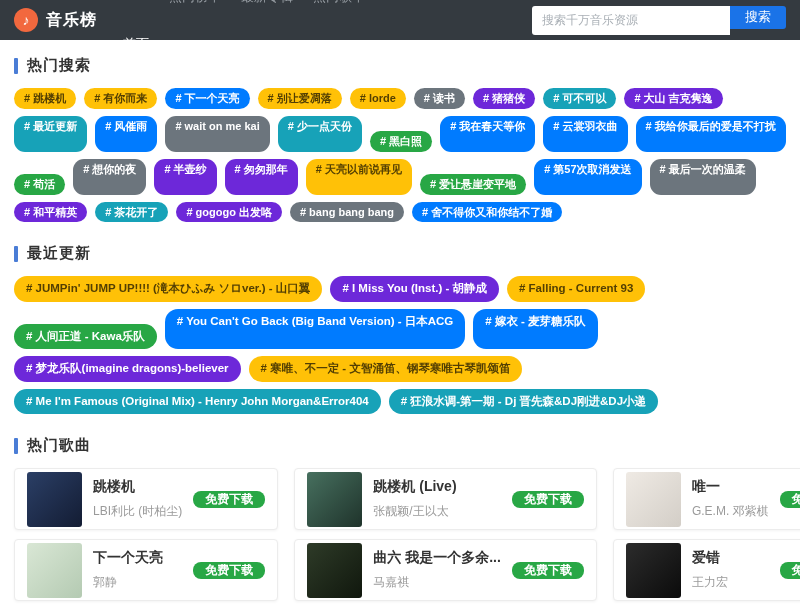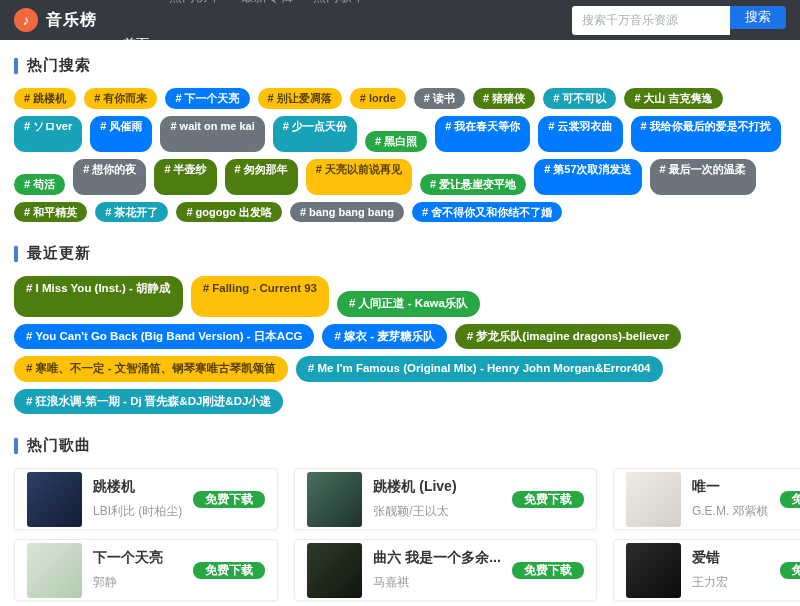--- a/index.html
+++ b/index.html
@@ -9,21 +9,21 @@
   
   .navbar { height:40px; background:#343a40; display:flex; align-items:center; padding:0 14px; }
   .brand { display:flex; align-items:center; gap:8px; cursor:pointer; }
   .logo { width:24px; height:24px; border-radius:50%; background:#f2683e; color:#fff;
           display:flex; align-items:center; justify-content:center; font-size:14px; line-height:1; }
   .brand-title { color:#fff; font-size:16px; font-weight:bold; letter-spacing:1px; }
   .nav-links { display:flex; gap:20px; margin-left:26px; font-size:13px; }
   .nav-link { color:#9aa0a6; cursor:pointer; }
   .nav-link.active { color:#ffffff;margin-top:47px; }
   .search { margin-left:auto; display:flex; }
-  .search input { width:158px; height:29px; border:none; outline:none; border-radius:3px 0 0 3px;
+  .search input { width:198px; height:29px; border:none; outline:none; border-radius:3px 0 0 3px;
                   padding:0 10px; font-size:12px; color:#333; background:#fff;
                   font-family:"Liberation Sans",sans-serif; }
   .search input::placeholder { color:#aab0b6; }
   .search button { height:23px; background:#1a73e8; color:#fff; border:none; border-radius:0 3px 3px 0;
                    padding:0 15px; font-size:13px; cursor:pointer; font-family:"Liberation Sans",sans-serif; }
 
   
   .container { padding:16px 14px 0 14px; }
   .section-title { display:flex; align-items:center; margin:0 0 13px 0; }
   .section-title .bar { width:4px; height:16px; background:#4a7dd6; margin-right:9px; border-radius:1px; }
@@ -31,21 +31,21 @@
   .section { margin-bottom:22px; }
 
   
   .tags { display:flex; flex-wrap:wrap; gap:7px 8px; }
   .tag { border-radius:11px; padding:3px 10px; font-size:11px; font-weight:700; cursor:pointer;
          white-space:nowrap; line-height:1.35; }
   .tags.lg .tag { padding:5px 12px; border-radius:13px; font-size:11.5px; }
   .c-yellow { background:#ffc107; color:#533f03; }
   .c-blue   { background:#007bff; color:#fff; }
   .c-gray   { background:#6c757d; color:#fff; }
-  .c-red    { background:#4d7c0f; color:#fff; }
+  .c-red    { background:#6d28d9; color:#fff; }
   .c-teal   { background:#17a2b8; color:#fff; }
   .c-green  { background:#28a745; color:#fff;margin-top:15px; }
 
   
   .songs { display:grid; grid-template-columns:repeat(3,1fr); gap:9px 16px; }
   .card { background:#fff; border:1px solid #ececec; border-radius:4px;
           box-shadow:0 1px 3px rgba(0,0,0,.05); padding:10px 12px;
           display:flex; align-items:center; gap:11px; height:62px; }
   .art { width:55px; height:55px; border-radius:3px; flex:none; overflow:hidden;
          display:flex; align-items:center; justify-content:center;
@@ -102,21 +102,21 @@
         <span class="tag c-yellow"># lorde</span>
 
         <span class="tag c-gray"># 读书</span>
 
         <span class="tag c-red"># 猪猪侠</span>
 
         <span class="tag c-teal"># 可不可以</span>
 
         <span class="tag c-red"># 大山 吉克隽逸</span>
 
-        <span class="tag c-teal"># ソロver</span>
+        <span class="tag c-teal"># 最近更新</span>
 
         <span class="tag c-blue"># 风催雨</span>
 
         <span class="tag c-gray"># wait on me kai</span>
 
         <span class="tag c-teal"># 少一点天份</span>
 
         <span class="tag c-green"># 黑白照</span>
 
         <span class="tag c-blue"># 我在春天等你</span>
@@ -153,20 +153,21 @@
       </div>
   </div>
 
   <div class="section">
     <div class="section-title">
       <span class="bar"></span>
       <span class="txt">最近更新</span>
     </div>
     <div class="tags lg">
 
+        <span class="tag c-yellow"># JUMPin' JUMP UP!!!! (滝本ひふみ ソロver.) - 山口翼</span>
 
         <span class="tag c-red"># I Miss You (Inst.) - 胡静成</span>
 
         <span class="tag c-yellow"># Falling - Current 93</span>
 
         <span class="tag c-green"># 人间正道 - Kawa乐队</span>
 
         <span class="tag c-blue"># You Can't Go Back (Big Band Version) - 日本ACG</span>
 
         <span class="tag c-blue"># 嫁衣 - 麦芽糖乐队</span>

